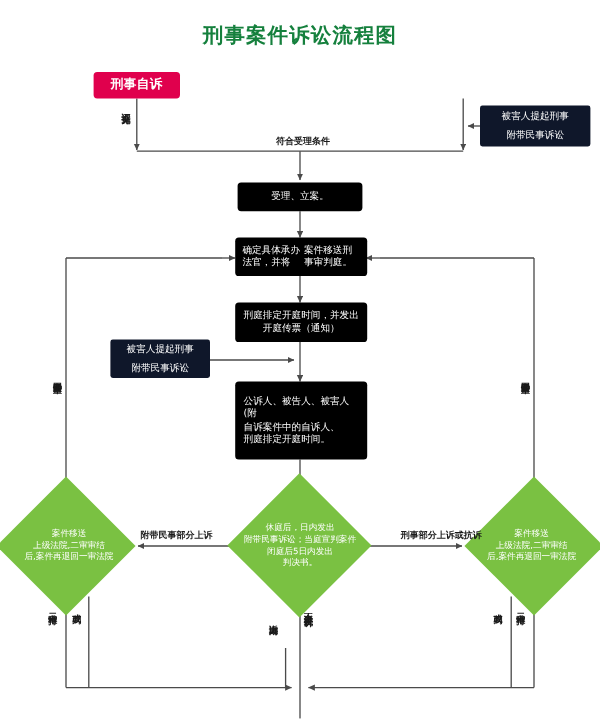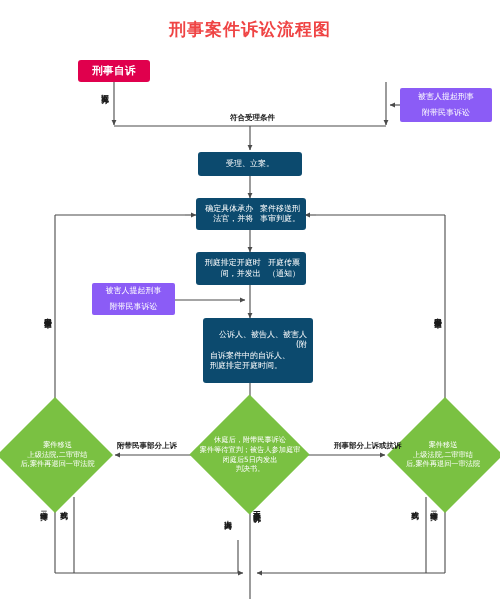--- a/index.html
+++ b/index.html
@@ -23,41 +23,41 @@
     top: 0;
     width: 500px;
     height: 599px;
   }
   .node {
     position: absolute;
     box-sizing: border-box;
     display: flex;
     align-items: center;
     justify-content: center;
-    text-align: right;
+    text-align: left;
     color: #ffffff;
     line-height: 1.28;
     z-index: 5;
   }
   .node-pink {
     background: #E0004D;
     border-radius: 3px;
     font-size: 10.5px;
     font-weight: bold;
     letter-spacing: 0.4px;
   }
   .node-blue {
-    background: #8b5cf6;
+    background: #0f172a;
     border-radius: 2px;
     font-size: 8px;
     padding: 2px 4px;
     gap: 6px;
   }
   .node-green {
-    background: #0c4a6e;
+    background: #000000;
     border-radius: 3px;
     font-size: 8px;
     padding: 3px 6px;
   }
   .diamond-wrap {
     position: absolute;
     z-index: 5;
   }
   .diamond-shape {
     position: absolute;
@@ -105,21 +105,21 @@
     line-height: 1;
   }
   #page-title {
     position: absolute;
     left: 0;
     top: 18px;
     width: 500px;
     text-align: center;
     font-size: 17px;
     font-weight: bold;
-    color: #ef4444;
+    color: #15803d;
     letter-spacing: 1px;
     z-index: 6;
   }
 </style>
 </head>
 <body>
 
 <div id="canvas">
 
   <div id="page-title">刑事案件诉讼流程图</div>
@@ -191,41 +191,41 @@
 
   <div class="node node-green" style="left:198px; top:152px; width:104px; height:24px;">
     <span>受理、立案。</span>
   </div>
 
   <div class="node node-green" style="left:196px; top:198px; width:110px; height:32px; ">
     <span>确定具体承办法官，并将</span>
     <span>案件移送刑事审判庭。</span>
   </div>
 
-  <div class="node node-green" style="left:196px; top:252px; width:110px; height:33px; flex-direction:row;">
+  <div class="node node-green" style="left:196px; top:252px; width:110px; height:33px; flex-direction:column;">
     <span>刑庭排定开庭时间，并发出</span>
     <span>开庭传票（通知）</span>
   </div>
 
   <div class="node node-blue" style="left:92px; top:283px; width:83px; height:32px; flex-direction:column;">
     <span>被害人提起刑事</span>
     <span>附带民事诉讼</span>
   </div>
 
-  <div class="node node-green" style="left:196px; top:318px; width:110px; height:65px; flex-direction:column; align-items:flex-start; padding-left:7px;margin-left:7px;">
+  <div class="node node-green" style="left:196px; top:318px; width:110px; height:65px; flex-direction:column; align-items:flex-start; padding-left:7px;">
     <span>公诉人、被告人、被害人(附</span>
     <span>自诉案件中的自诉人、</span>
     <span>刑庭排定开庭时间。</span>
   </div>
 
   <div class="diamond-wrap" style="left:190px; top:412px; width:120px; height:85px;">
     <div class="diamond-shape" style="width:85px; height:85px; left:17px; top:0;"></div>
     <div class="diamond-text" style="flex-direction:column;">
-      <span>休庭后，附带民事诉讼</span>
-      <span>案件等待宣判；被告人参加庭审</span>
+      <span>休庭后，日内发出</span>
+      <span>附带民事诉讼；当庭宣判案件</span>
       <span>闭庭后5日内发出</span>
       <span>判决书。</span>
     </div>
   </div>
 
   <div class="diamond-wrap" style="left:0px; top:412px; width:115px; height:85px;">
     <div class="diamond-shape" style="width:82px; height:82px; left:14px; top:2px;"></div>
     <div class="diamond-text" style="flex-direction:column; padding:0 4px;">
       <span>案件移送</span>
       <span>上级法院,二审审结</span>

